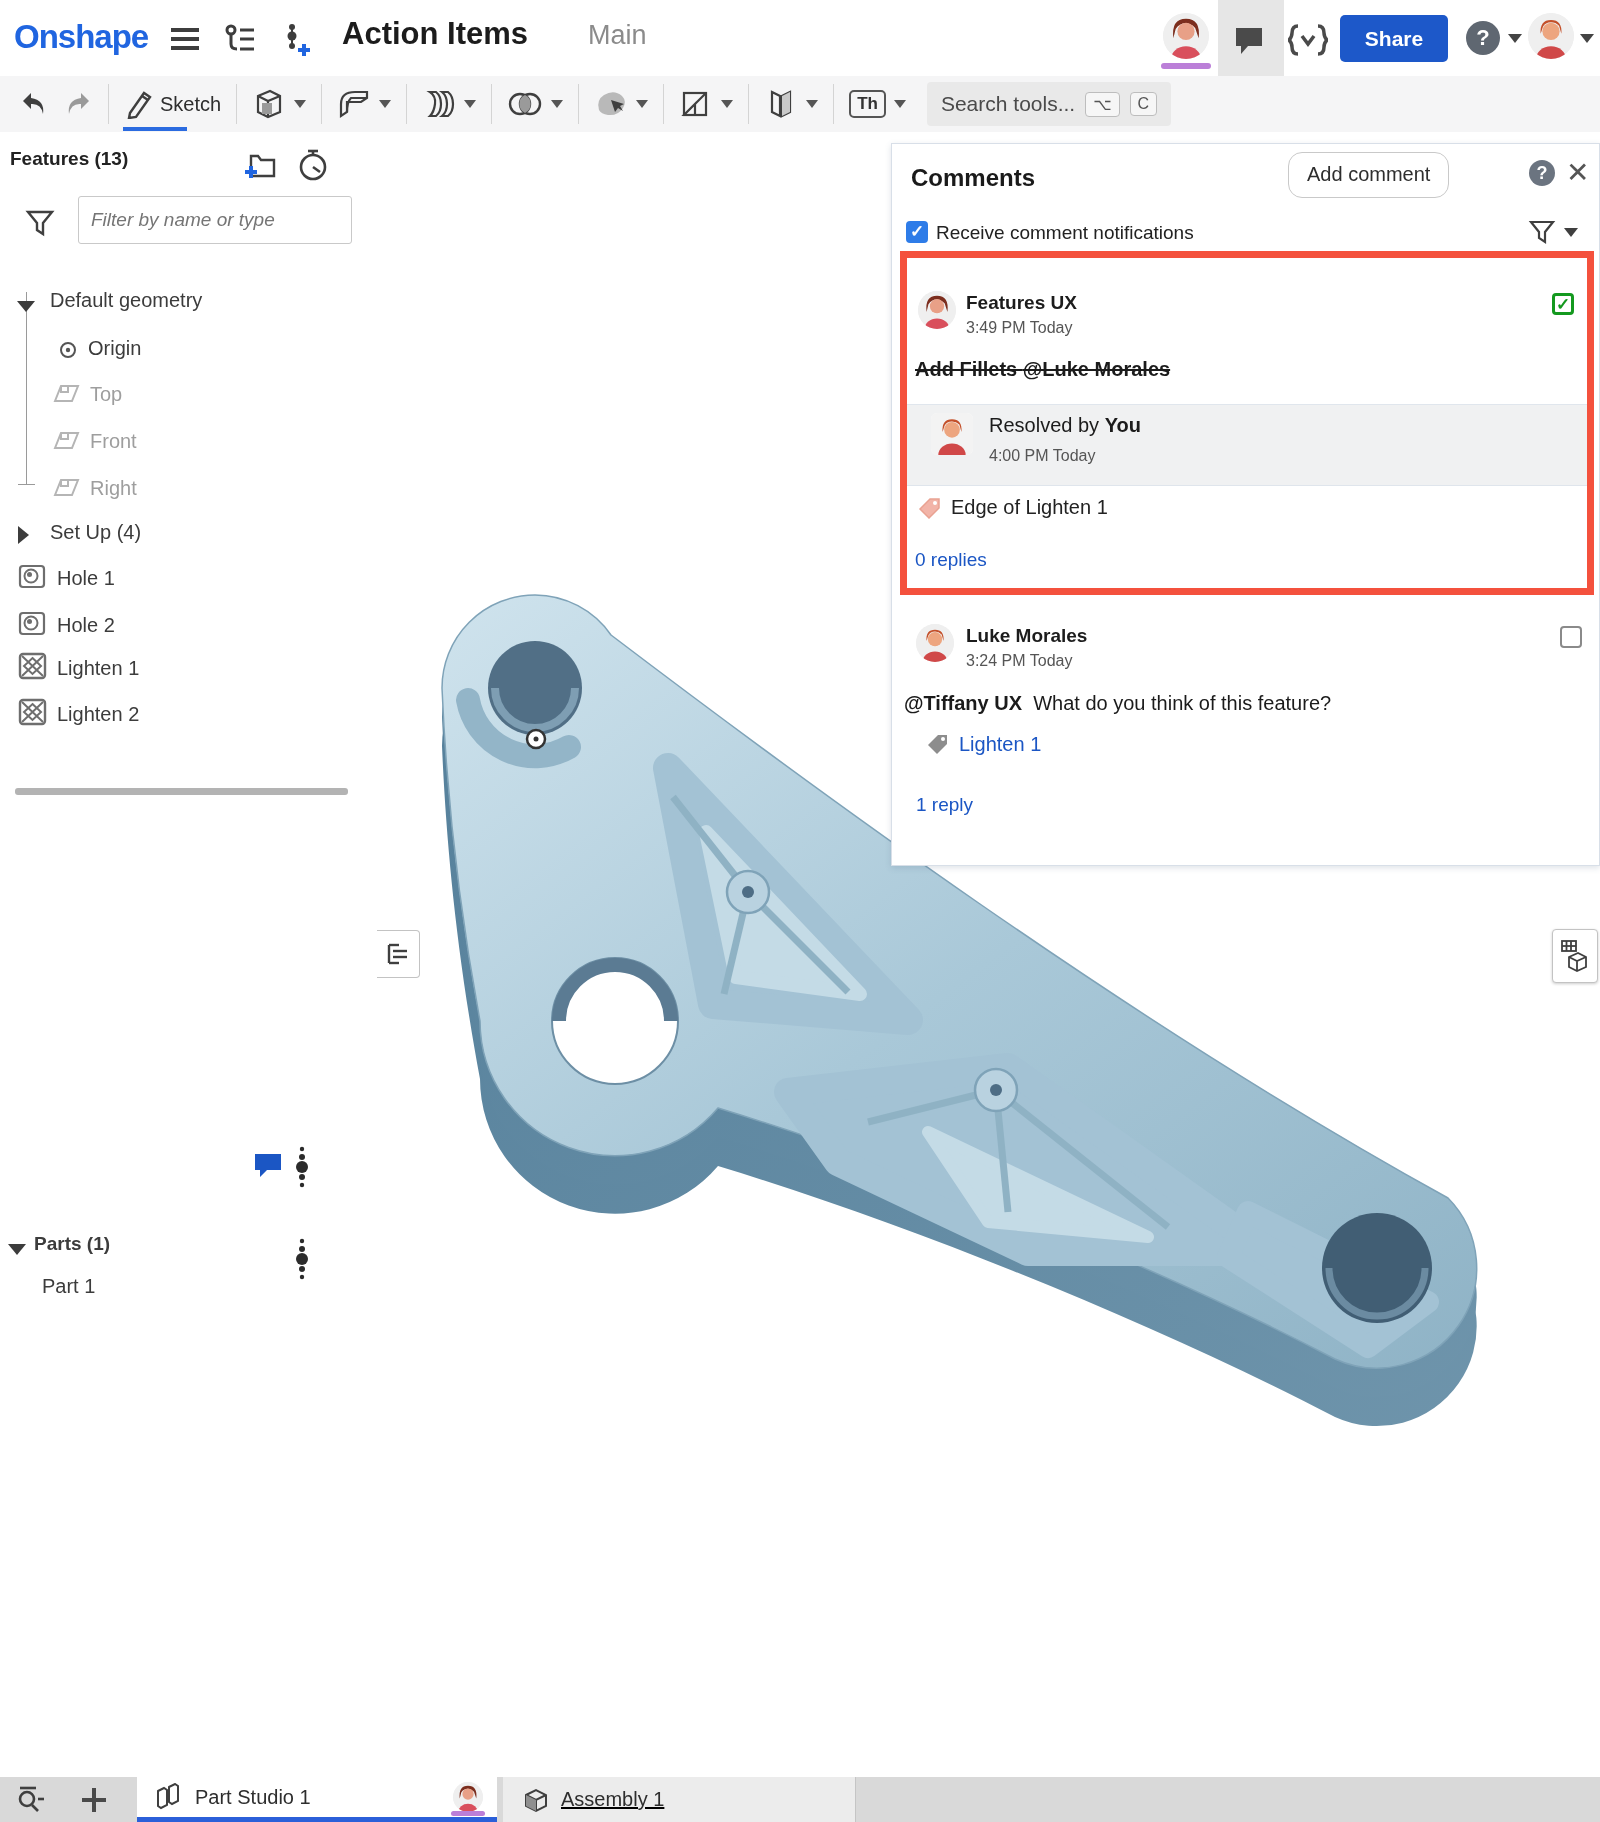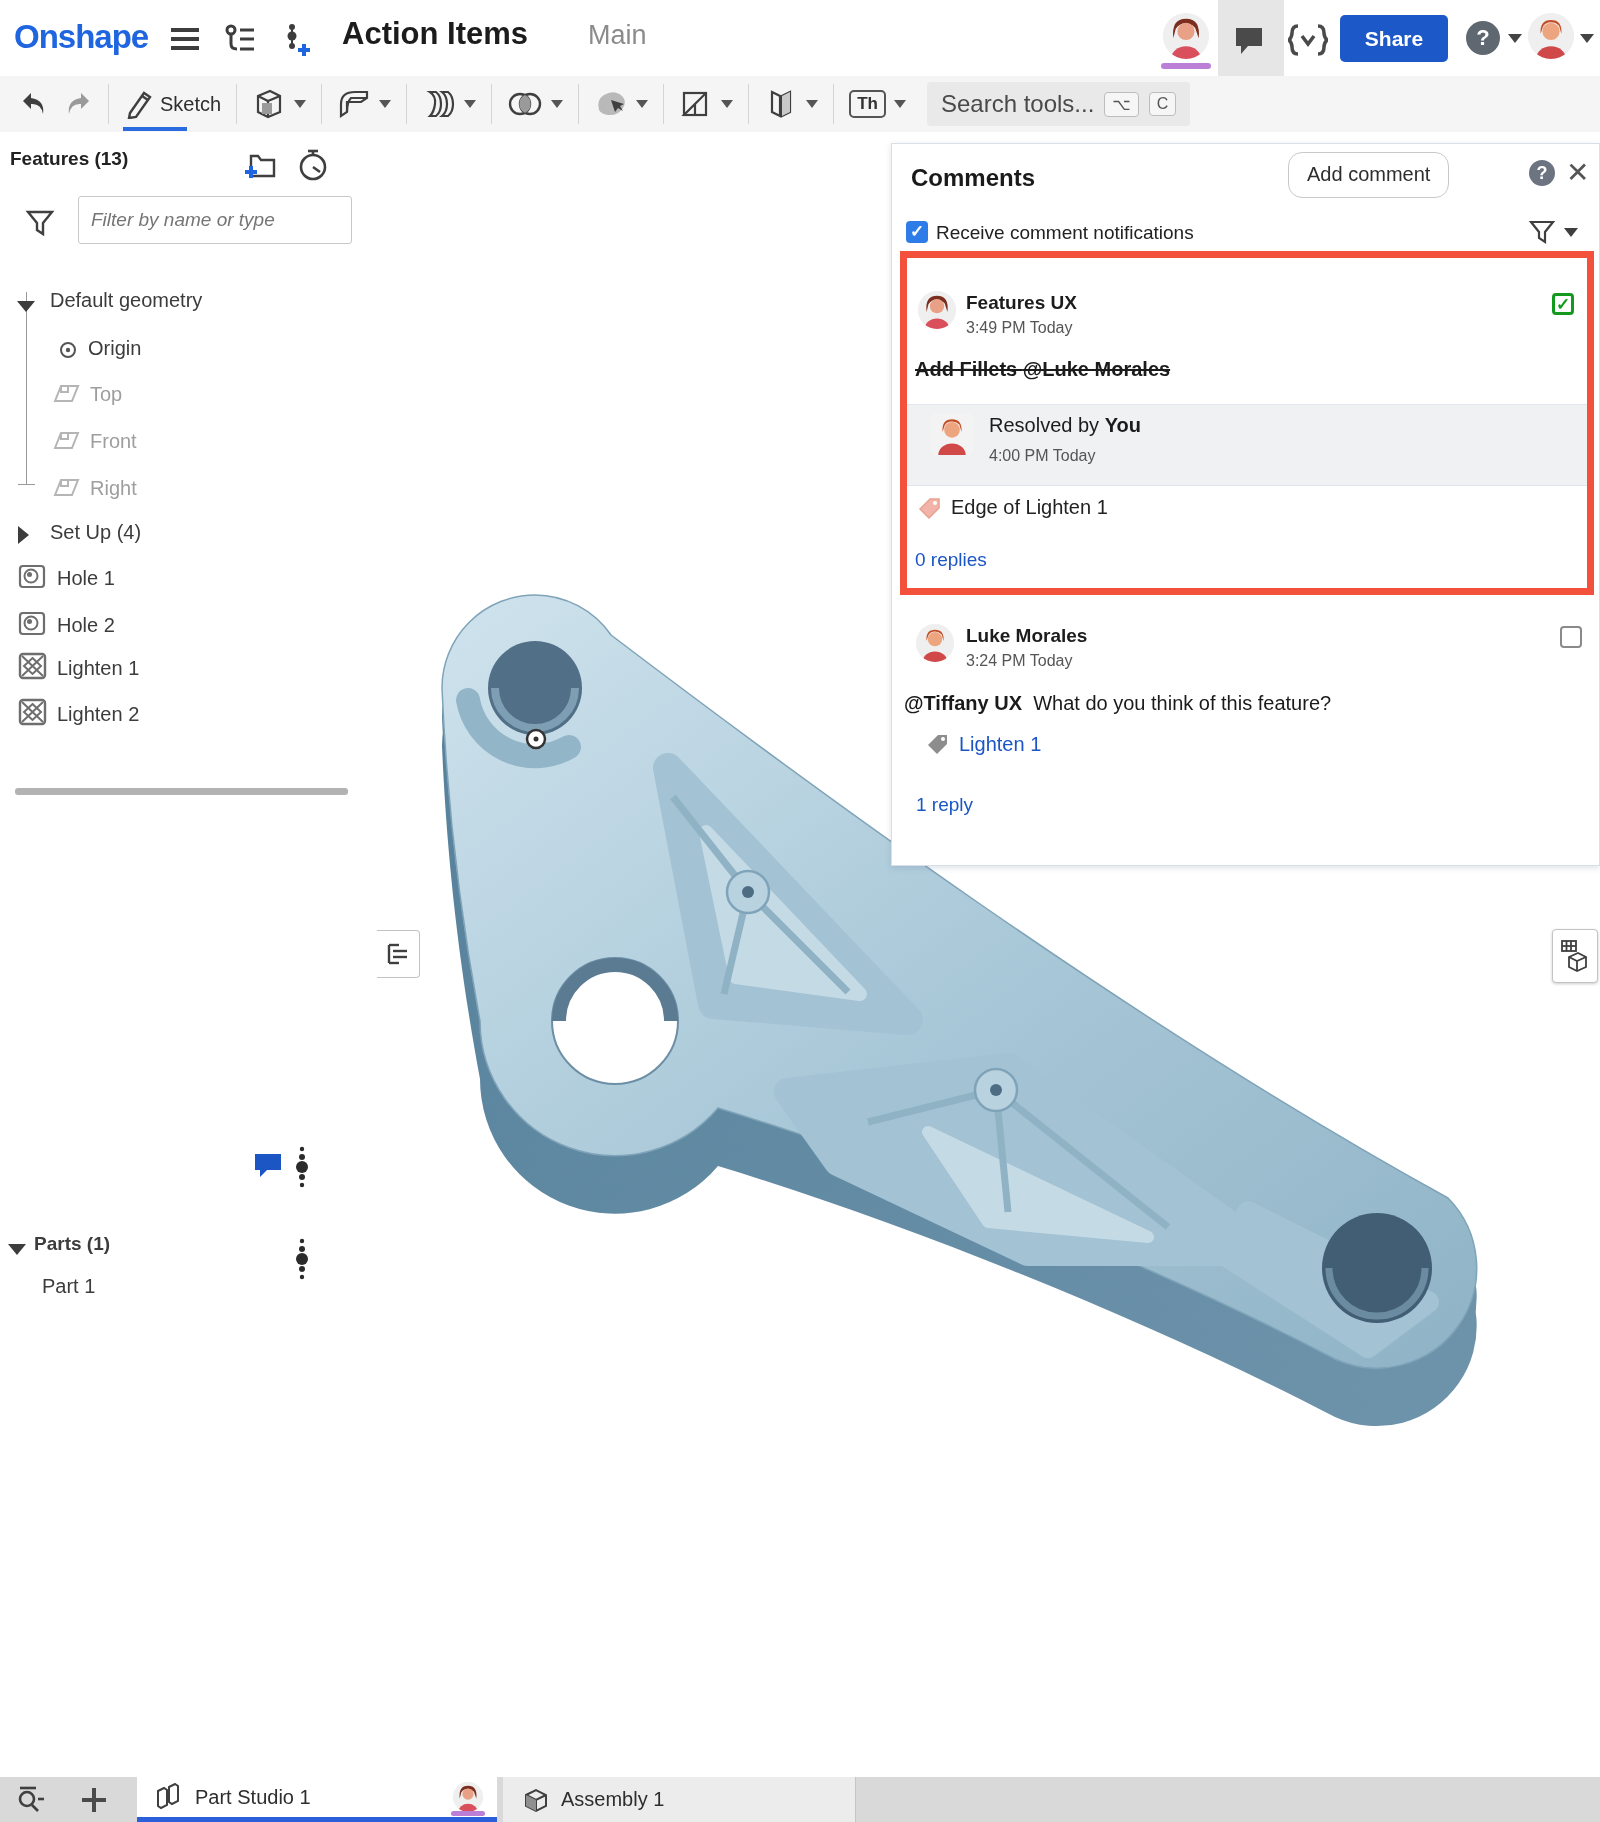--- a/index.html
+++ b/index.html
@@ -23,21 +23,21 @@
   
   #toolbar{position:absolute;left:0;top:76px;width:1600px;height:56px;background:#f5f5f6;border-bottom:1px solid #dcdcdc;display:flex;align-items:center;}
   .tb-div{width:1px;height:40px;background:#d4d4d4;margin:0 8px;flex:none;}
   .tb-btn{display:flex;align-items:center;gap:6px;flex:none;padding:0 7px;height:54px;position:relative;}
   .tb-btn svg{display:block;}
   .tb-label{font-size:20px;color:#2e2e2e;}
   .tb-caret{width:0;height:0;border-left:6px solid transparent;border-right:6px solid transparent;border-top:8px solid #555;margin-left:2px;}
   .sketch-underline{position:absolute;left:6px;bottom:0;width:64px;height:4px;background:#2b6be0;}
   .th-box{border:2px solid #555;border-radius:5px;font-size:17px;color:#333;padding:2px 6px;font-weight:bold;}
   .search-tools{display:flex;align-items:center;gap:10px;background:#e9e9e9;border-radius:4px;height:44px;padding:0 14px;margin-left:14px;}
-  .search-tools .txt{font-size:24px;color:#4a4a4a;}
+  .search-tools .txt{font-size:21px;color:#4a4a4a;}
   .key{border:1px solid #bdbdbd;background:#f6f6f6;border-radius:4px;font-size:16px;color:#555;padding:2px 7px;}
 
   
   #left-panel{position:absolute;left:0;top:132px;width:368px;height:1645px;background:#fff;border-right:1px solid #cfcfcf;}
   .fp-title{position:absolute;left:10px;top:16px;font-size:19px;font-weight:bold;color:#222;}
   .filter-input{position:absolute;left:78px;top:64px;width:248px;height:46px;border:1px solid #c9c9c9;border-radius:3px;font-style:italic;font-size:19px;color:#9a9a9a;padding:0 12px;background:#fff;outline:none;font-family:"Liberation Sans",sans-serif;}
   .trow{position:absolute;left:0;width:368px;height:40px;display:flex;align-items:flex-end;}
   .trow .lbl{font-size:20px;color:#3c3c3c;}
   .trow .lbl.dim{color:#9e9e9e;}
   .chev{width:0;height:0;display:inline-block;}
@@ -68,21 +68,21 @@
   .strike{font-size:20px;color:#1b1b1b;text-decoration:line-through;font-weight:600;}
   .resolved-box{position:absolute;left:0;top:146px;width:680px;height:80px;background:#f0f1f2;border-top:1px solid #e0e6ed;border-bottom:1px solid #dfe5ec;}
   .reply-link{font-size:19px;color:#1b56c4;}
   .tag-text{font-size:20px;color:#222;}
   .tag-link{font-size:20px;color:#1b56c4;}
 
   
   #tabbar{position:absolute;left:0;top:1777px;width:1600px;height:45px;background:#d9d9d9;}
   .tab{position:absolute;top:0;height:45px;display:flex;align-items:center;box-sizing:border-box;}
   .tab.active{background:#fff;border-bottom:5px solid #2b5fd9;}
-  .tab.inactive{background:#ececec;border-right:1px solid #c5c5c5;}
+  .tab.inactive{background:#ececec;border-right:1px solid #c5c5c5;text-decoration:underline;}
   .tab .t-lbl{font-size:20px;color:#2e2e2e;margin-left:10px;}
 </style>
 </head>
 <body>
 
 <div id="app">
 
   <div id="header">
     <div class="logo">Onshape</div>
     <svg class="hicon" style="left:168px;" viewBox="0 0 34 34">

